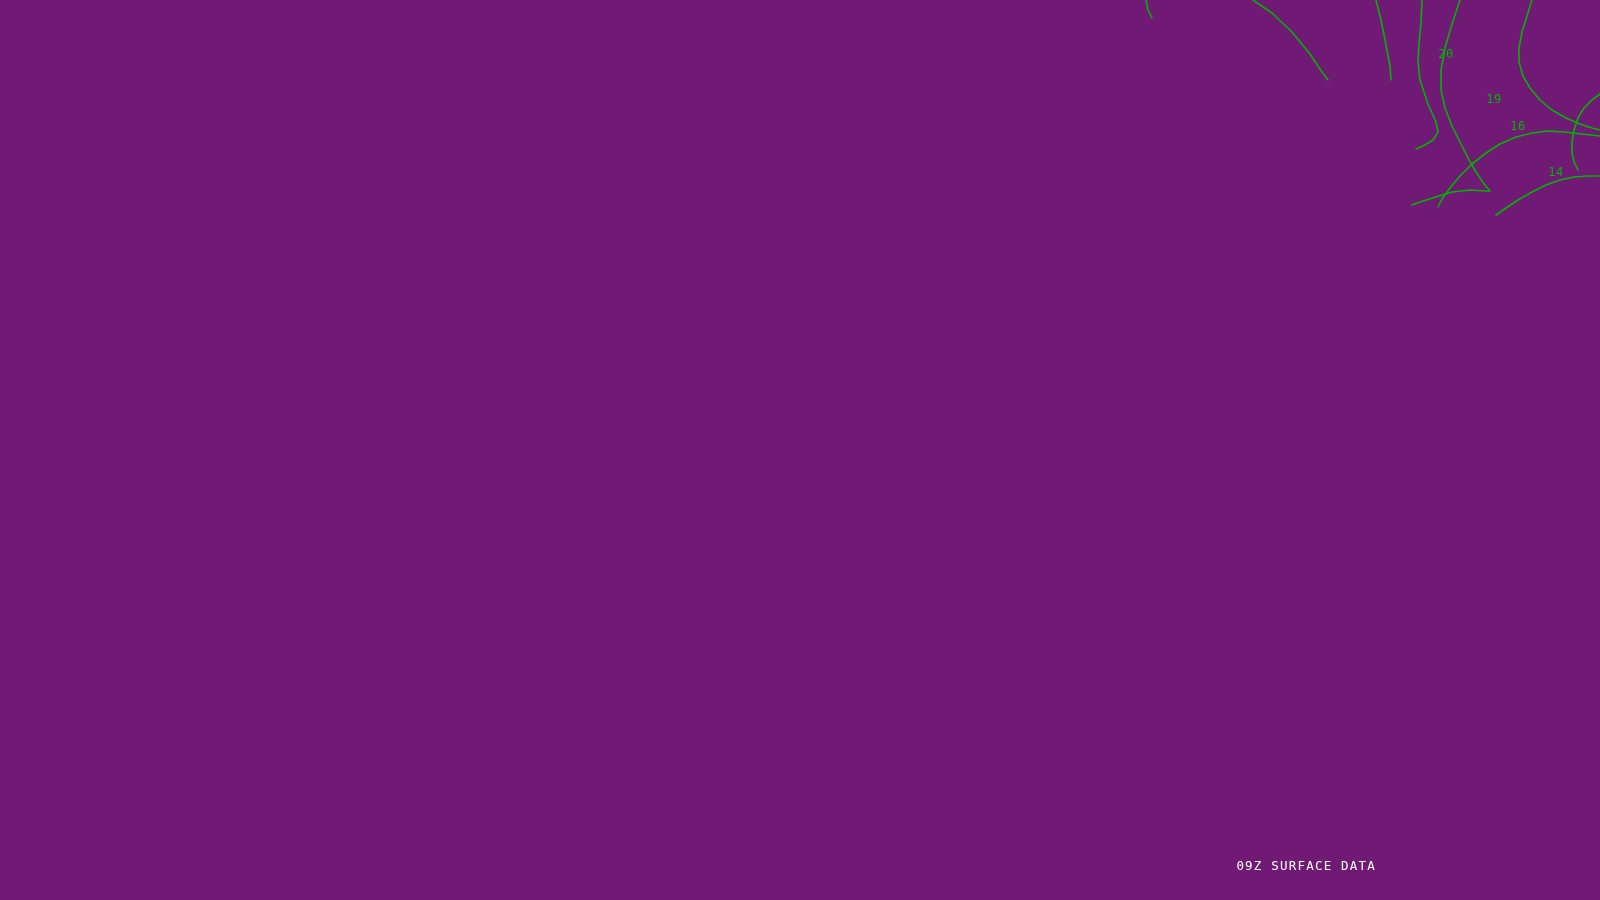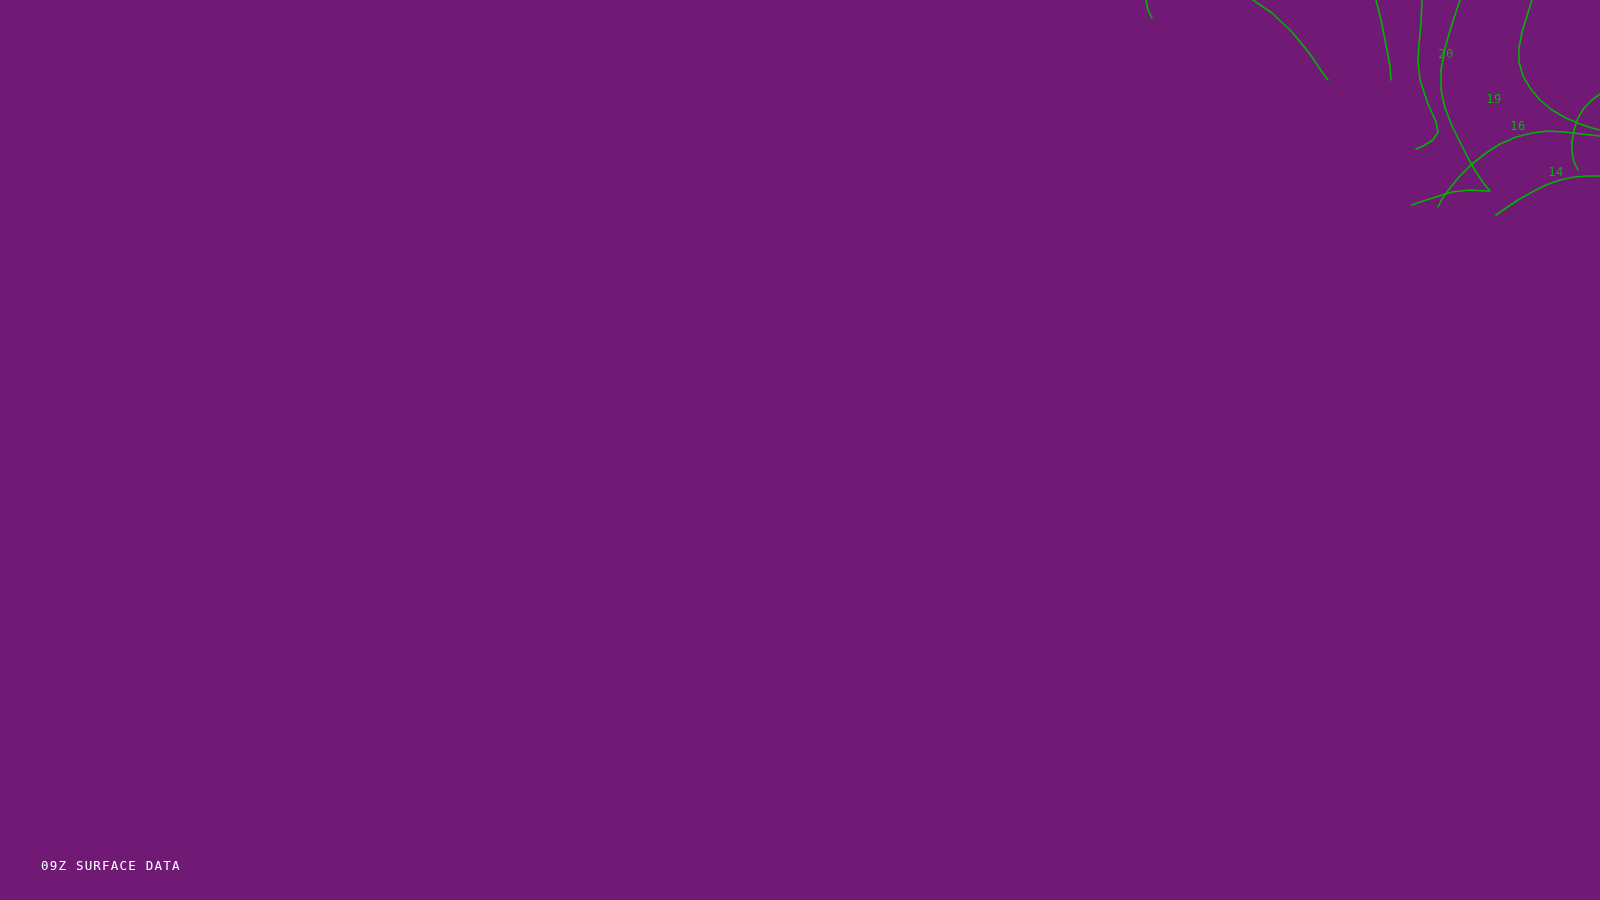--- a/index.html
+++ b/index.html
@@ -28,27 +28,26 @@
     font-size: 12px;
     letter-spacing: 0.5px;
     white-space: nowrap;
     transform: translate(-50%, -50%);
   }
   #caption {
     position: absolute;
     left: 0;
     top: 858px;
     width: 1376px;
-    text-align: left;
+    text-align: right;
     color: #ffffff;
     font-family: "DejaVu Sans Mono", monospace;
     font-size: 12.5px;
     letter-spacing: 1.2px;
     white-space: nowrap;
-    padding-left: 41px;
   }
 </style>
 </head>
 <body>
 
 <div id="root">
 
   <svg id="contour-layer" viewBox="0 0 1600 900" preserveAspectRatio="none" aria-hidden="true">
       <polyline points="1146,0 1148,10 1152,18" fill="none" stroke="#00b400" stroke-width="1.6" stroke-linejoin="round" stroke-linecap="round"></polyline>
       <polyline points="1253,0 1272,13 1292,32 1310,54 1322,72 1328,80" fill="none" stroke="#00b400" stroke-width="1.6" stroke-linejoin="round" stroke-linecap="round"></polyline>

